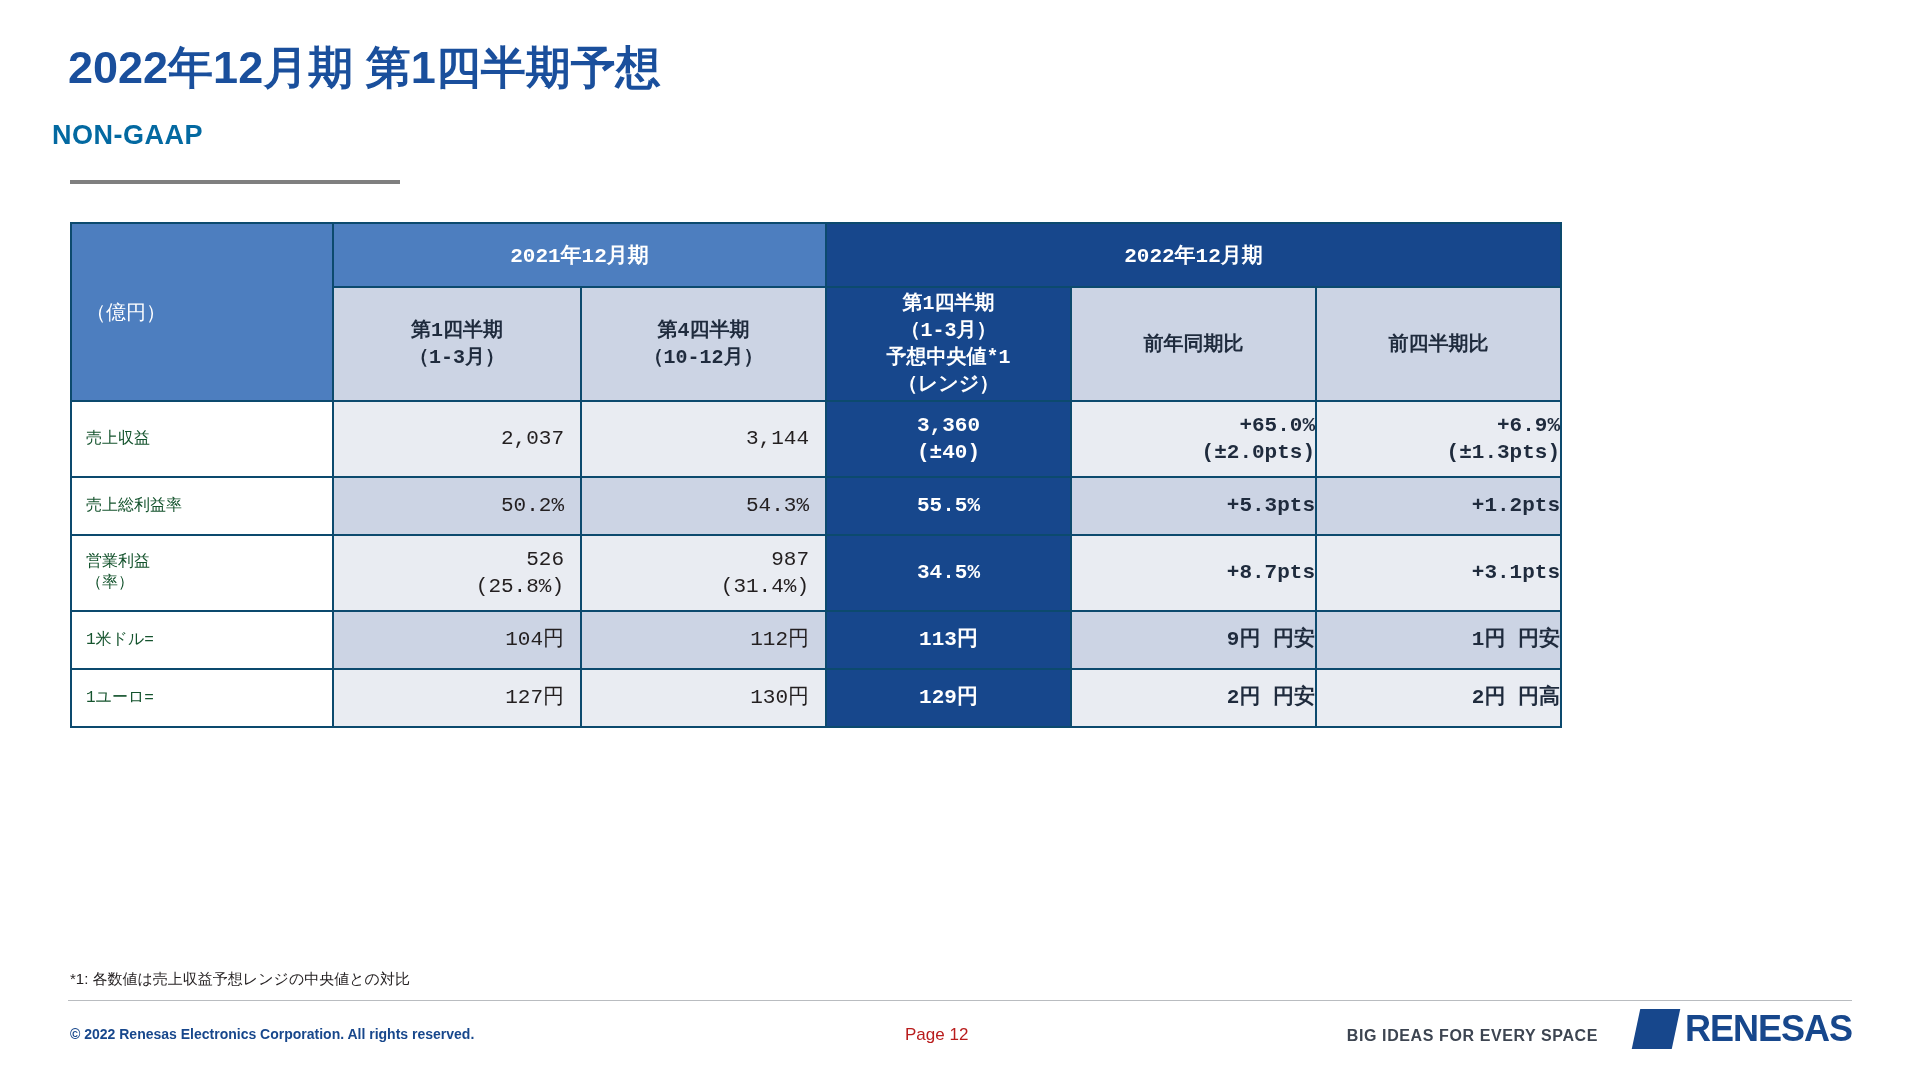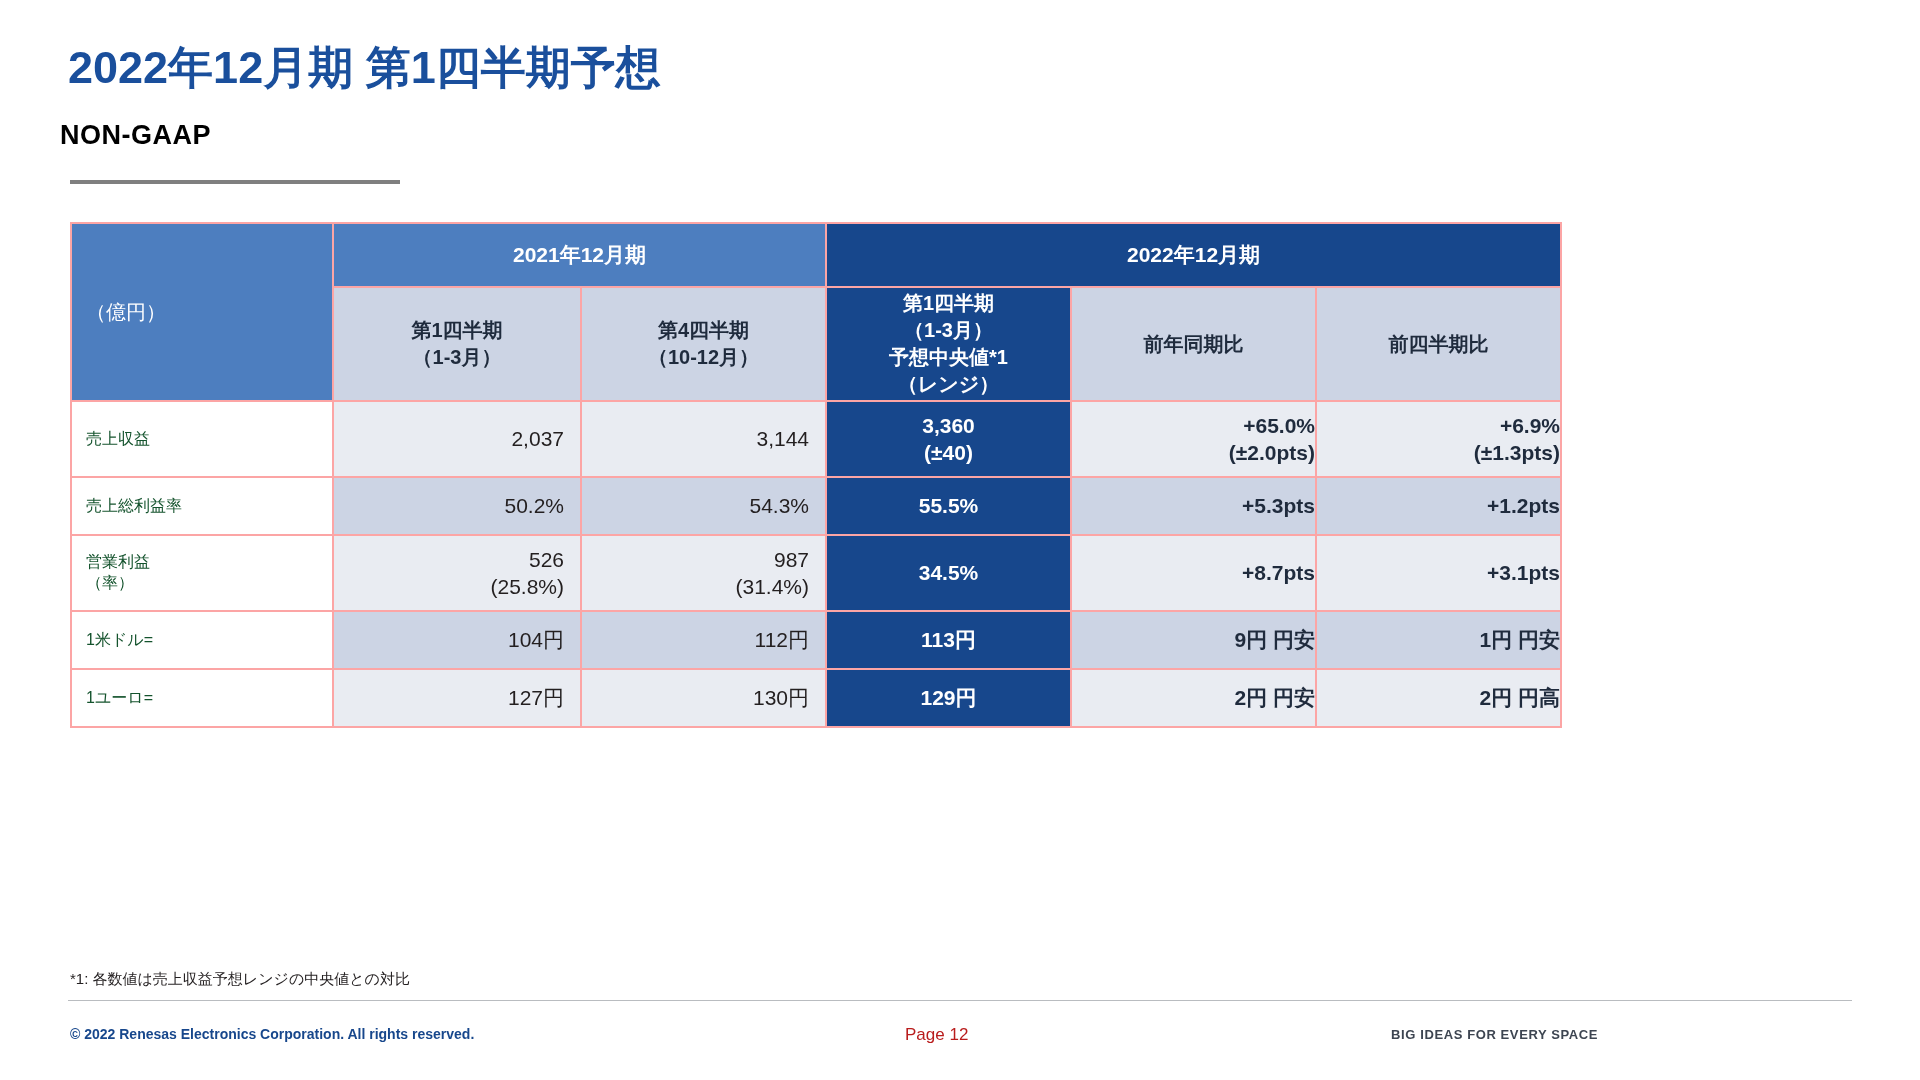--- a/index.html
+++ b/index.html
@@ -30,25 +30,25 @@
     left: 68px;
     top: 38px;
     font-size: 45px;
     font-weight: bold;
     color: #1a4f9c;
     letter-spacing: 0px;
     white-space: nowrap;
   }
   .subtitle {
     position: absolute;
-    left: 60px;
+    left: 52px;
     top: 120px;
     font-size: 27px;
     font-weight: bold;
-    color: #000000;
+    color: #0369a1;
     letter-spacing: 0.5px;
   }
   .title-rule {
     position: absolute;
     left: 70px;
     top: 180px;
     width: 330px;
     height: 4px;
     background: #7f7f7f;
   }
@@ -61,22 +61,23 @@
     width: 1490px;
   }
   table.fin {
     border-collapse: collapse;
     table-layout: fixed;
     width: 1490px;
     font-size: 19px;
   }
   table.fin td, table.fin th {
     padding: 0;
-    border: 2px solid #fca5a5;
+    border: 2px solid #0c4a6e;
     vertical-align: middle;
+    font-family: Liberation Mono, monospace;
   }
 
   
   col.c-label { width: 262px; }
   col.c-y1q1  { width: 248px; }
   col.c-y1q4  { width: 245px; }
   col.c-fc    { width: 245px; }
   col.c-yoy   { width: 245px; }
   col.c-qoq   { width: 245px; }
 
@@ -188,21 +189,21 @@
     position: absolute;
     left: 905px;
     top: 1025px;
     font-size: 17px;
     color: #b91c1c;
   }
   .tagline {
     position: absolute;
     right: 322px;
     top: 1027px;
-    font-size: 13px;
+    font-size: 16px;
     font-weight: bold;
     letter-spacing: 0.6px;
     color: #3d4551;
   }
   .logo {
     position: absolute;
     right: 68px;
     top: 1008px;
     display: flex;
     align-items: center;
@@ -315,14 +316,18 @@
 
       </tbody>
     </table>
   </div>
 
   <div class="footnote">*1: 各数値は売上収益予想レンジの中央値との対比</div>
   <div class="foot-rule"></div>
   <div class="copyright">© 2022 Renesas Electronics Corporation. All rights reserved.</div>
   <div class="page-num">Page 12</div>
   <div class="tagline">BIG IDEAS FOR EVERY SPACE</div>
+  <div class="logo">
+    <span class="logo-mark"></span>
+    <span class="logo-text">RENESAS</span>
+  </div>
 
 </div>
 
 </body></html>

